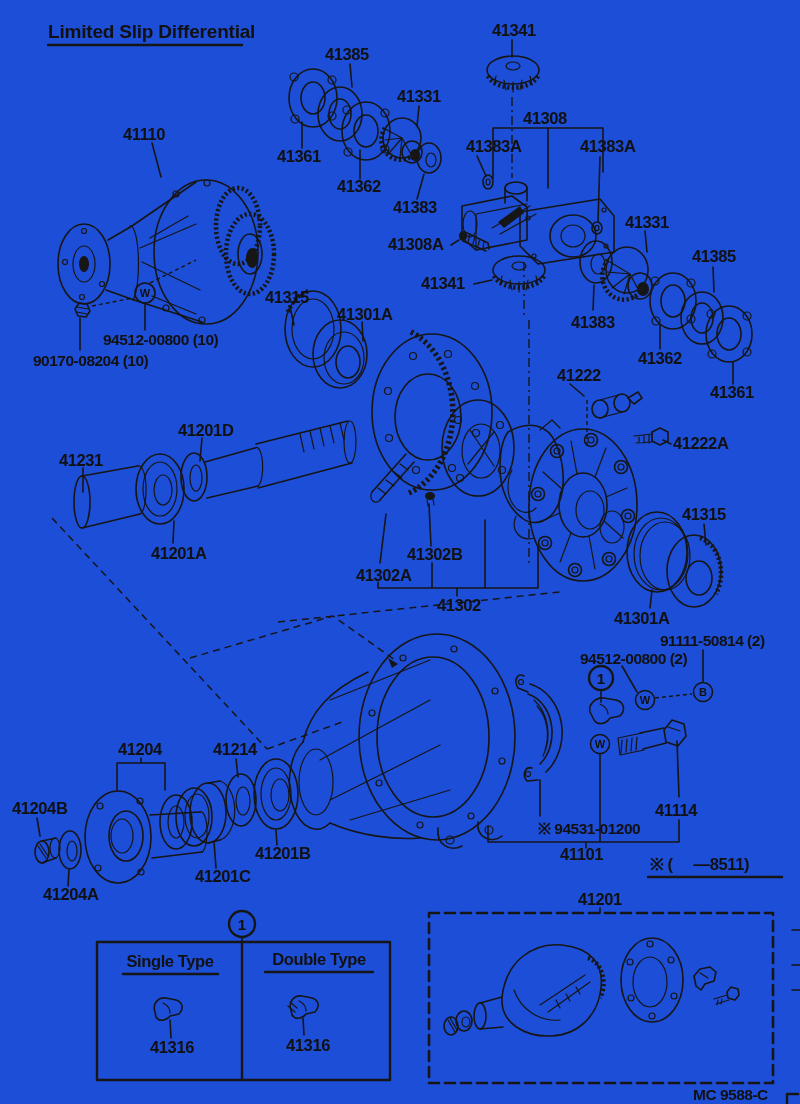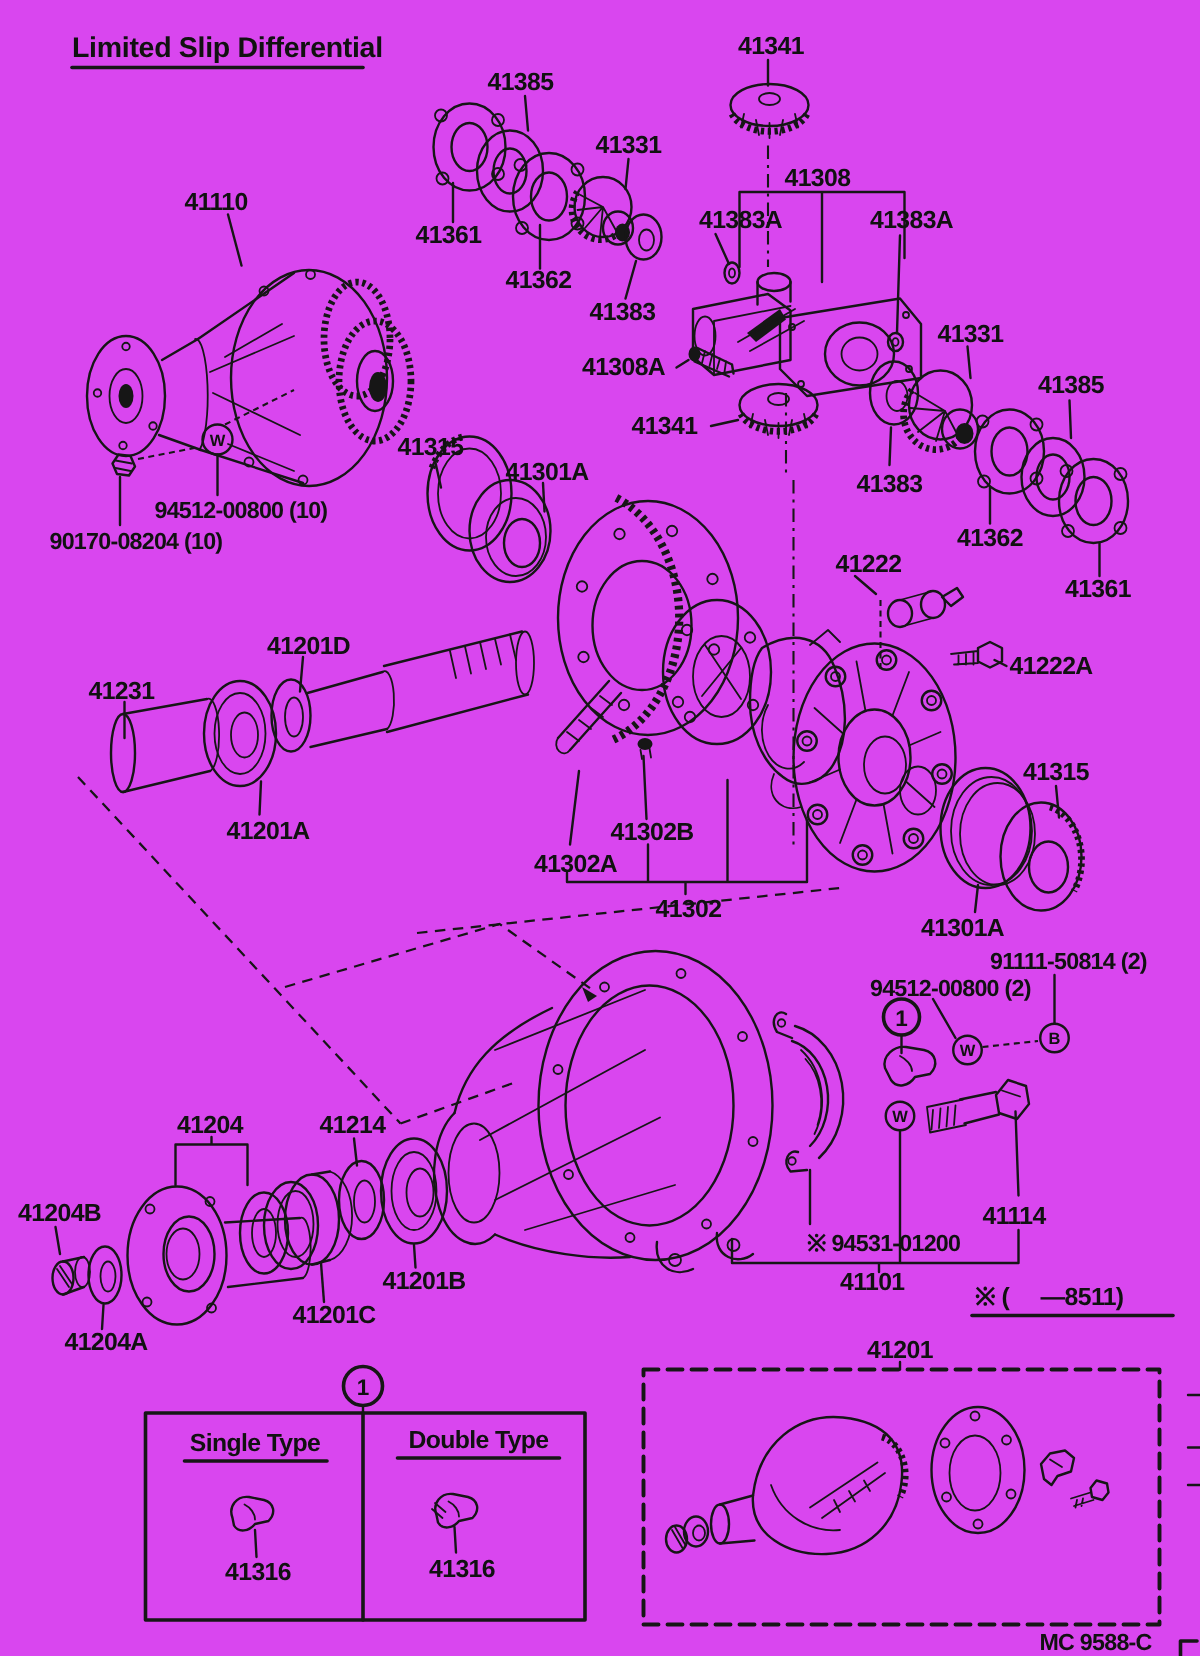--- a/index.html
+++ b/index.html
@@ -1,16 +1,16 @@
 <!DOCTYPE html>
 <html><head>
 <meta charset="utf-8">
 <style>
   html,body{margin:0;padding:0;background:#e8e8e8;}
-  .sheet{width:800px;height:1104px;position:relative;background:#d946ef;margin:0 auto;
+  .sheet{width:800px;height:1104px;position:relative;background:#1d4ed8;margin:0 auto;
          font-family:"Liberation Sans", sans-serif; overflow:hidden;}
   svg{position:absolute;left:0;top:0;}
   svg .ln{stroke:#161616;fill:none;stroke-width:1.6;stroke-linecap:round;stroke-linejoin:round;}
   svg .thin{stroke-width:1.2;}
   svg .thick{stroke-width:2.4;}
   svg .teeth{stroke:#161616;fill:none;stroke-width:5.5;stroke-dasharray:2.6,2.8;}
   svg .teeth-sm{stroke:#161616;fill:none;stroke-width:4.5;stroke-dasharray:2.2,2.4;}
   svg .dark{fill:#161616;stroke:none;}
   svg .dash{stroke:#161616;fill:none;stroke-width:1.5;stroke-dasharray:7,5;}
   svg .dashdot{stroke:#161616;fill:none;stroke-width:1.4;stroke-dasharray:9,4,2,4;}

